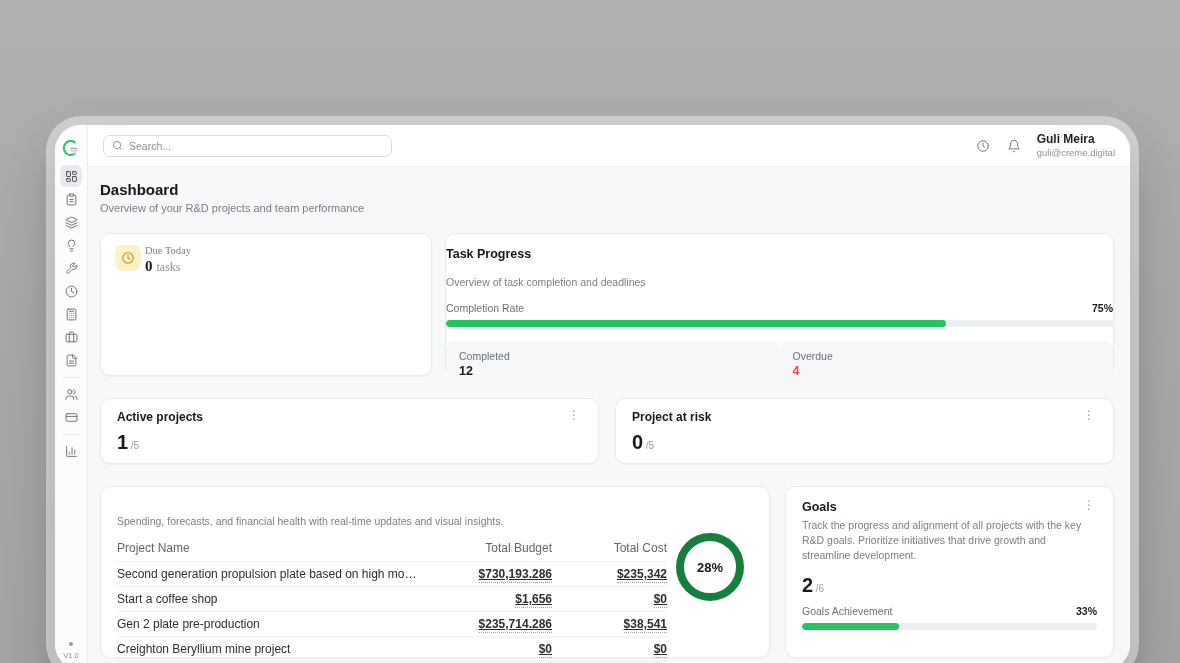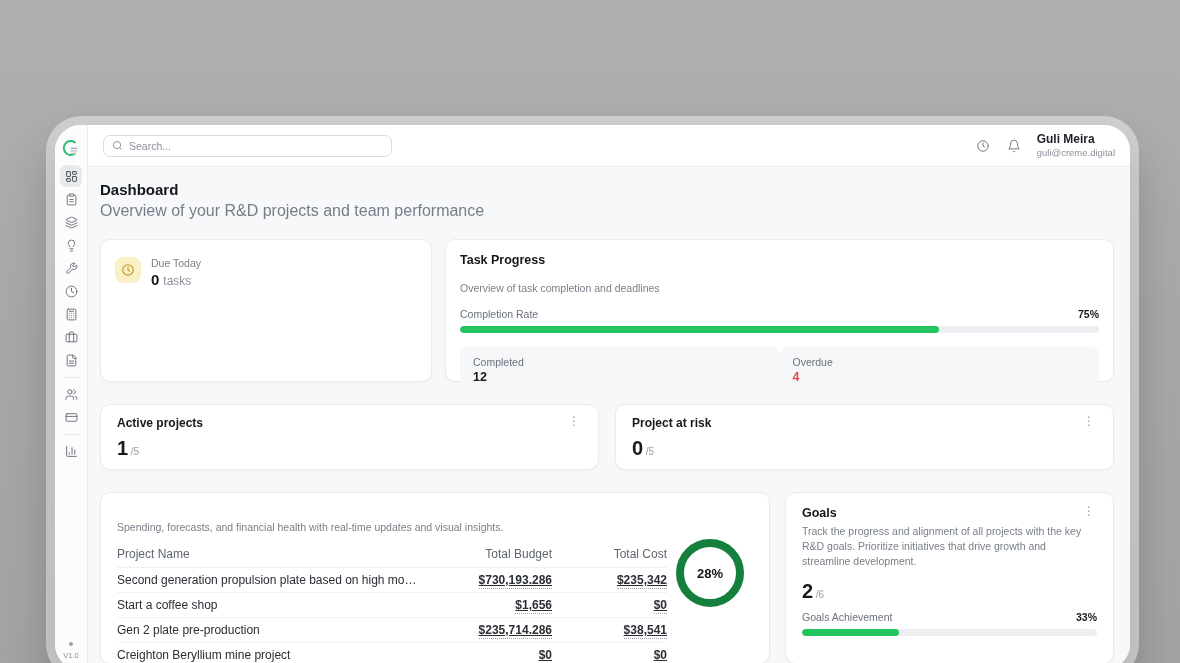--- a/index.html
+++ b/index.html
@@ -50,39 +50,39 @@
   .search-box input::placeholder { color:#8a8f98; }
   .topbar-right { margin-left:auto; display:flex; align-items:center; gap:15px; }
   .top-icon { width:16px; height:16px; display:flex; align-items:center; justify-content:center; cursor:pointer; }
   .top-icon svg { width:14px; height:14px; stroke:#6a717c; fill:none; stroke-width:1.6; stroke-linecap:round; stroke-linejoin:round; }
   .user-block { line-height:1.25; }
   .user-name { font-size:12px; font-weight:700; color:#1d2127; }
   .user-email { font-size:9.5px; color:#8a8f98; }
   
   .content { flex:1; background:#f7f8fa; padding:14px 16px 12px 12px; overflow:hidden; }
   .page-title { font-size:15px; font-weight:800; color:#14171a; }
-  .page-subtitle { font-size:16px; color:#767d88; margin-top:4px; }
+  .page-subtitle { font-size:11px; color:#767d88; margin-top:4px; }
   .row { display:flex; }
   .row1 { gap:13px; margin-top:19px; }
   .row2 { gap:16px; margin-top:22px; }
   .row3 { gap:15px; margin-top:22px; }
   .card {
     background:#fff; border:1px solid #e9ebee; border-radius:10px;
     box-shadow:0 1px 2px rgba(16,24,40,.04);
   }
   
-  .card-due { width:332px; height:143px; padding:17px 14px; display:flex; gap:10px; align-items:flex-start; }
+  .card-due { width:332px; height:143px; padding:11px 14px; display:flex; gap:4px; align-items:flex-start;font-family:Liberation Serif, serif; }
   .due-iconbox { width:26px; height:26px; border-radius:8px; background:#fbf1c7; display:flex; align-items:center; justify-content:center; flex-shrink:0; }
   .due-iconbox svg { width:14px; height:14px; stroke:#bd9218; fill:none; stroke-width:1.8; stroke-linecap:round; stroke-linejoin:round; }
   .due-label { font-size:10.5px; color:#7a8089; }
   .due-valrow { margin-top:2px; display:flex; align-items:baseline; gap:4px; }
   .due-value { font-size:15px; font-weight:800; }
   .due-unit { font-size:12px; color:#8a909a; }
   
-  .card-task { flex:1; height:143px; padding:13px 14px; }
+  .card-task { flex:1; height:143px; padding:13px 0; }
   .card-title { font-size:12.5px; font-weight:800; color:#14171a; }
   .card-sub { font-size:10.5px; color:#7a8089; margin-top:15px; }
   .cr-row { display:flex; justify-content:space-between; align-items:center; margin-top:14px; }
   .cr-label { font-size:10.5px; color:#6b727d; }
   .cr-value { font-size:10.5px; font-weight:800; color:#17191c; }
   .bar { height:7px; background:#edeef1; border-radius:4px; margin-top:6px; overflow:hidden; }
   .bar-fill { height:100%; background:#22c55e; border-radius:4px; }
   .task-stats { display:flex; margin-top:14px; }
   .mini-stat { flex:1; background:#f6f7f9; border-radius:8px; padding:9px 13px; }
   .mini-label { font-size:10.5px; color:#6b727d; }

